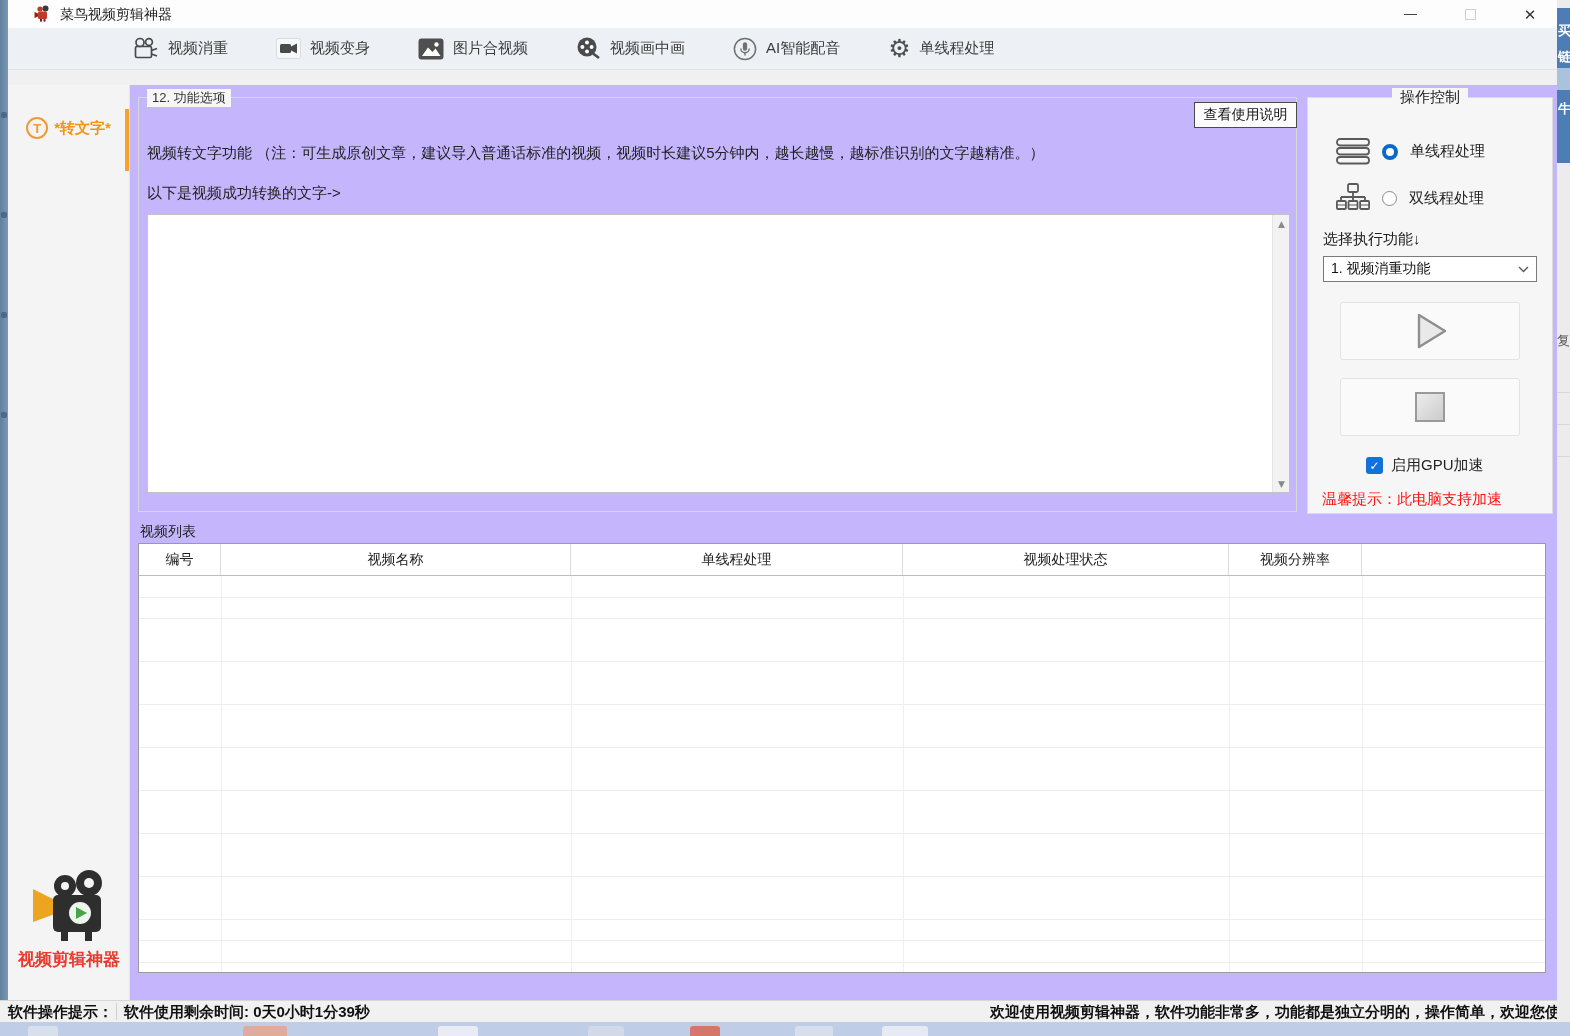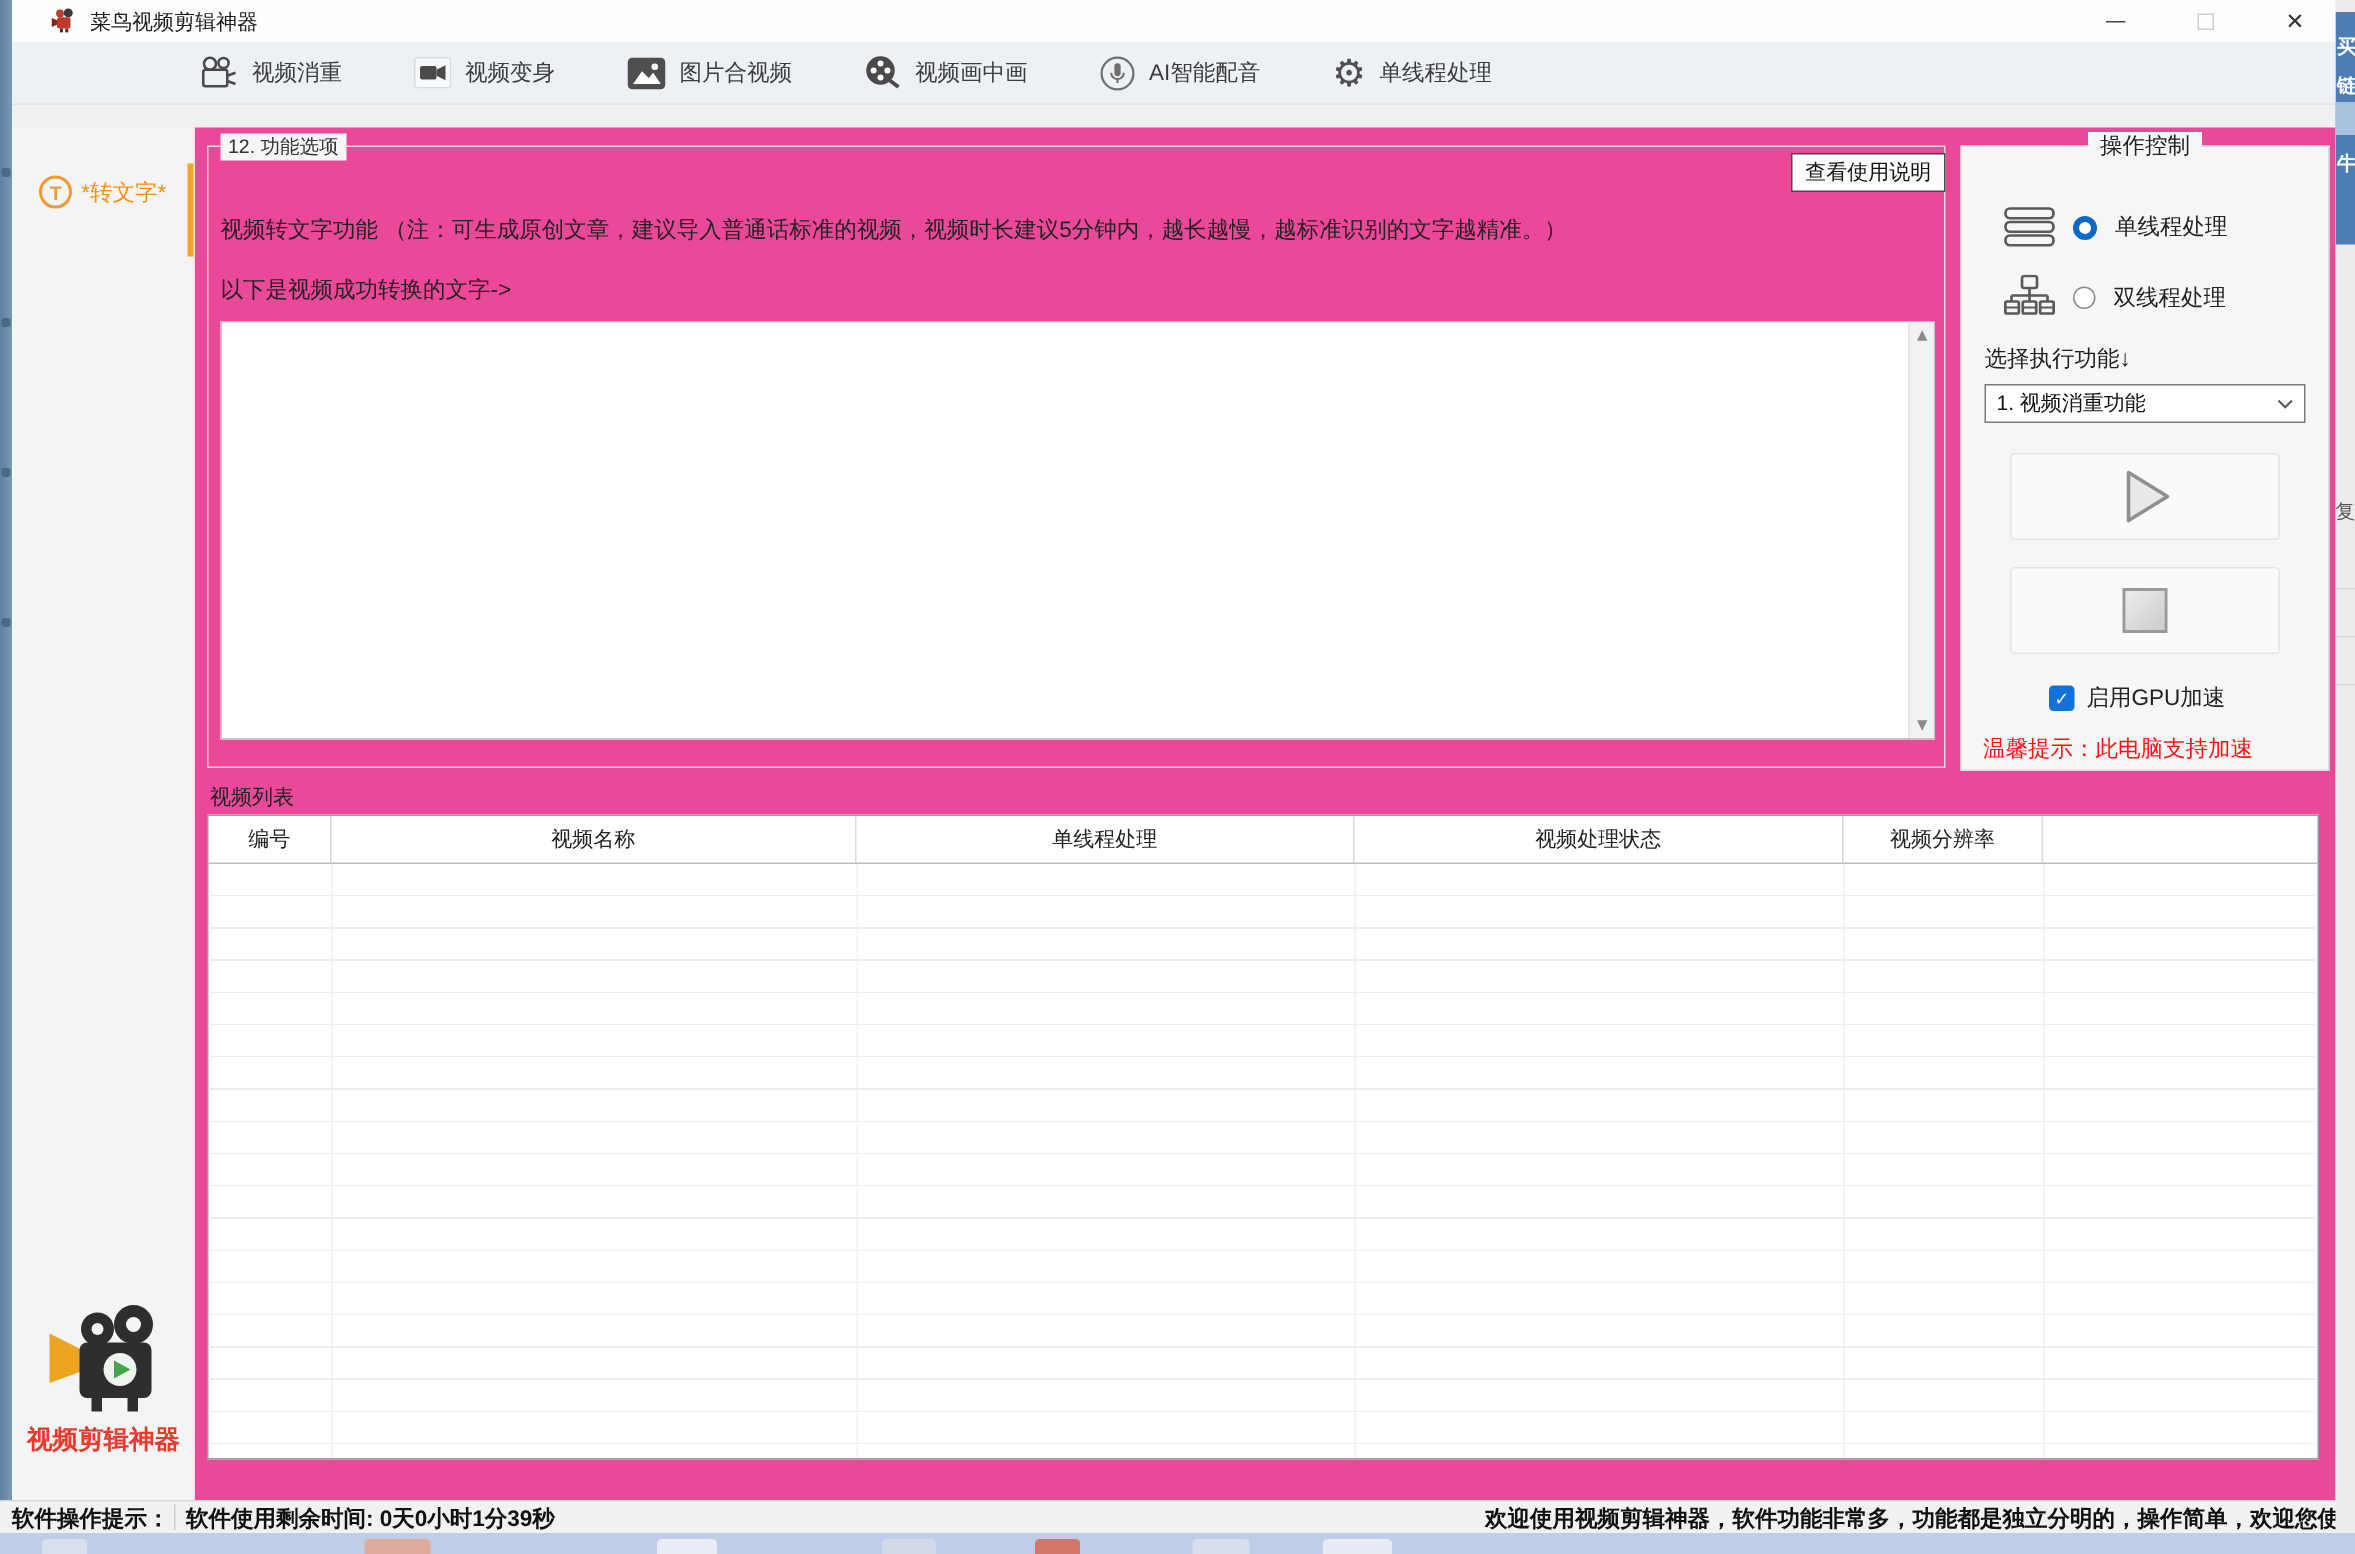--- a/index.html
+++ b/index.html
@@ -38,26 +38,26 @@
   .tab.active::after { content:""; position:absolute; left:12px; right:12px; bottom:0; height:3px; background:#1a8cff; }
   .gear-glyph { font-size:25px; color:#4f4f4f; line-height:1; font-family:"DejaVu Sans",sans-serif; }
 
   
   #sidebar { position:absolute; left:8px; top:85px; width:122px; height:915px; background:#f4f4f5;
     border-right:1px solid #e4e4e4; z-index:3; }
   #sidebar-active-item { position:relative; margin-top:14px; height:58px; display:flex; align-items:center; justify-content:center; gap:6px; }
   #sidebar-active-bar { position:absolute; right:0; top:10px; width:4px; height:62px; background:#f5a427; }
   .t-circle { width:22px; height:22px; border:2px solid #f09a36; border-radius:50%; display:flex; align-items:center; justify-content:center;
     font-size:13px; font-weight:bold; color:#f09a36; }
-  #sidebar-active-label { color:#f5930f; font-weight:normal; font-size:15px; }
+  #sidebar-active-label { color:#f5930f; font-weight:bold; font-size:15px; }
   #sidebar-logo { position:absolute; left:0; top:785px; width:122px; text-align:center; }
   #logo-label { margin-top:4px; color:#e83a2d; font-weight:bold; font-size:17px; }
 
   
-  #main { position:absolute; left:130px; top:85px; width:1427px; height:915px; background:#ec4899; z-index:3; }
+  #main { position:absolute; left:130px; top:85px; width:1427px; height:915px; background:#c4b5fd; z-index:3; }
 
   #groupbox { position:absolute; left:8px; top:12px; width:1159px; height:415px; border:1px solid #d8d8d8; }
   #groupbox-title { position:absolute; left:8px; top:-9px; background:#f6f6f7; padding:0 5px; font-size:13px; color:#333; }
   #help-button { position:absolute; right:-1px; top:4px; width:103px; height:26px; background:#fcfcfc; border:1px solid #4a4a4a;
     font-size:14px; color:#111; display:flex; align-items:center; justify-content:center; }
   #note-line1 { position:absolute; left:8px; top:46px; font-size:15px; color:#222; white-space:nowrap; }
   #note-line2 { position:absolute; left:8px; top:86px; font-size:15px; color:#222; }
   #transcript-area { position:absolute; left:8px; top:116px; width:1143px; height:279px; background:#fff; border:1px solid #c3c3c3; }
   #transcript-scrollbar { position:absolute; right:0; top:0; width:17px; height:100%; background:#f2f2f2; border-left:1px solid #e4e4e4; }
   .sb-arrow { position:absolute; left:0; width:17px; height:17px; display:flex; align-items:center; justify-content:center;

